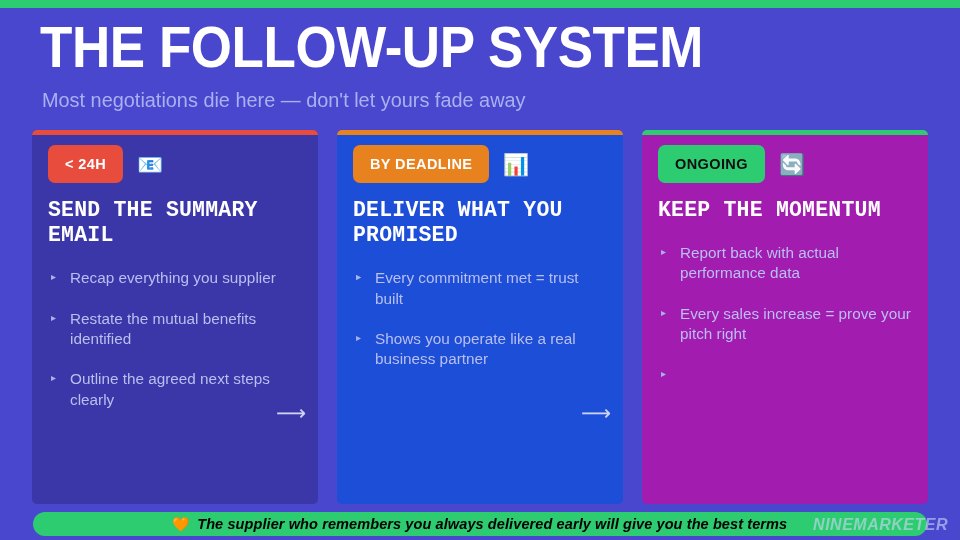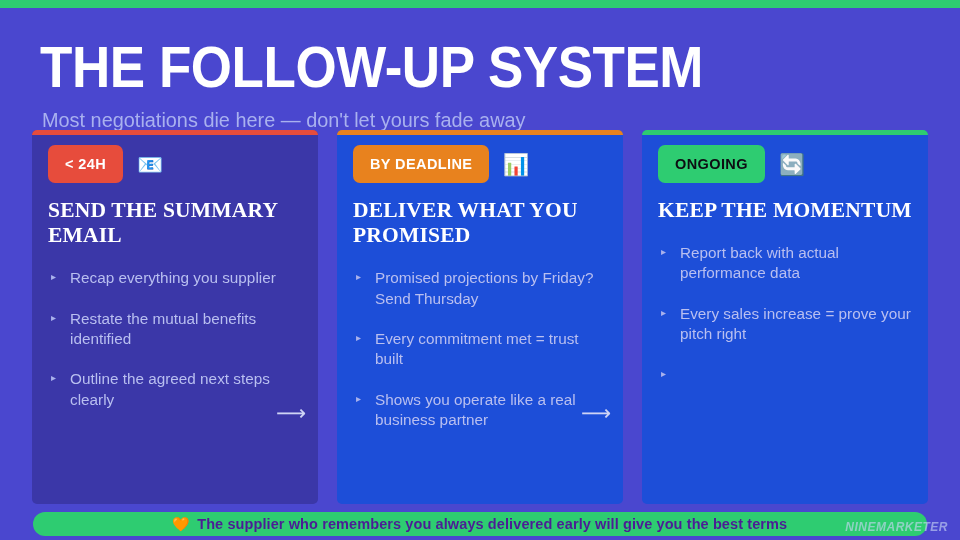--- a/index.html
+++ b/index.html
@@ -28,21 +28,20 @@
     width: 960px;
     height: 8px;
     background: #2ecc71;
   }
   
   .header {
     position: absolute;
     left: 40px;
     top: 18px;
     width: 880px;
-    margin-top: 20px;
   }
   .slide-title {
     font-family: "Liberation Sans Narrow", "Liberation Sans", sans-serif;
     font-size: 57px;
     font-weight: bold;
     color: #ffffff;
     letter-spacing: -0.5px;
     line-height: 1.05;
     margin: 0;
     white-space: nowrap;
@@ -104,21 +103,21 @@
     font-weight: bold;
     letter-spacing: 0.4px;
     white-space: nowrap;
   }
   .card-emoji {
     font-size: 21px;
     line-height: 1;
     display: inline-block;
   }
   .card-title {
-    font-family: Liberation Serif, serif;
+    font-family: Liberation Mono, monospace;
     font-size: 21.5px;
     font-weight: bold;
     color: #ffffff;
     letter-spacing: 0.2px;
     line-height: 1.17;
     margin: 17px 0 0 0;
     text-transform: uppercase;
   }
   .bullets {
     margin: 20px 0 0 0;
@@ -177,21 +176,21 @@
     font-size: 14.5px;
     font-weight: bold;
     color: #0d0d12;
     letter-spacing: 0.1px;
     white-space: nowrap;
   }
   .watermark {
     position: absolute;
     right: 12px;
     bottom: 6px;
-    font-size: 12px;
+    font-size: 16px;
     font-style: italic;
     font-weight: bold;
     color: #c9d6f5;
     opacity: 0.62;
     letter-spacing: 0.5px;
     white-space: nowrap;
     pointer-events: none;
   }
 </style>
 </head>
@@ -238,36 +237,35 @@
       <div class="card-accent" style="background: rgb(232, 130, 30);"></div>
       <div class="card-inner">
         <div class="card-head">
           <span class="badge" style="background: rgb(232, 130, 30); color: rgb(255, 255, 255);">BY DEADLINE</span>
           <span class="card-emoji">📊</span>
         </div>
         <div class="card-title">DELIVER WHAT YOU PROMISED</div>
         <ul class="bullets">
           <li class="bullet">
             <span class="marker">▸</span>
-            <span>Promised projections by Friday? Send Thursday</span>
           </li>
           <li class="bullet">
             <span class="marker">▸</span>
             <span>Every commitment met = trust built</span>
           </li>
           <li class="bullet">
             <span class="marker">▸</span>
             <span>Shows you operate like a real business partner</span>
           </li>
         </ul>
       </div>
       <div class="flow-arrow">⟶</div>
     </div>
 
-    <div class="card" style="background: #1d4ed8;">
+    <div class="card" style="background: #a21caf;">
       <div class="card-accent" style="background: rgb(46, 204, 113);"></div>
       <div class="card-inner">
         <div class="card-head">
           <span class="badge" style="background: rgb(46, 204, 113); color: rgb(13, 13, 18);">ONGOING</span>
           <span class="card-emoji">🔄</span>
         </div>
         <div class="card-title">KEEP THE MOMENTUM</div>
         <ul class="bullets">
           <li class="bullet">
             <span class="marker">▸</span>
@@ -282,18 +280,18 @@
           </li>
         </ul>
       </div>
       <div class="flow-arrow"></div>
     </div>
 
   </div>
 
   <div class="footer-bar" style="background: rgb(46, 204, 113);">
     <span class="footer-emoji">🧡</span>
-    <span class="footer-text" style="color: #4c1d95;">The supplier who remembers you always delivered early will give you the best terms</span>
+    <span class="footer-text" style="color: #000000; font-style: italic;">The supplier who remembers you always delivered early will give you the best terms</span>
   </div>
 
   <div class="watermark">NINEMARKETER</div>
 
 </div>
 
 </body></html>

